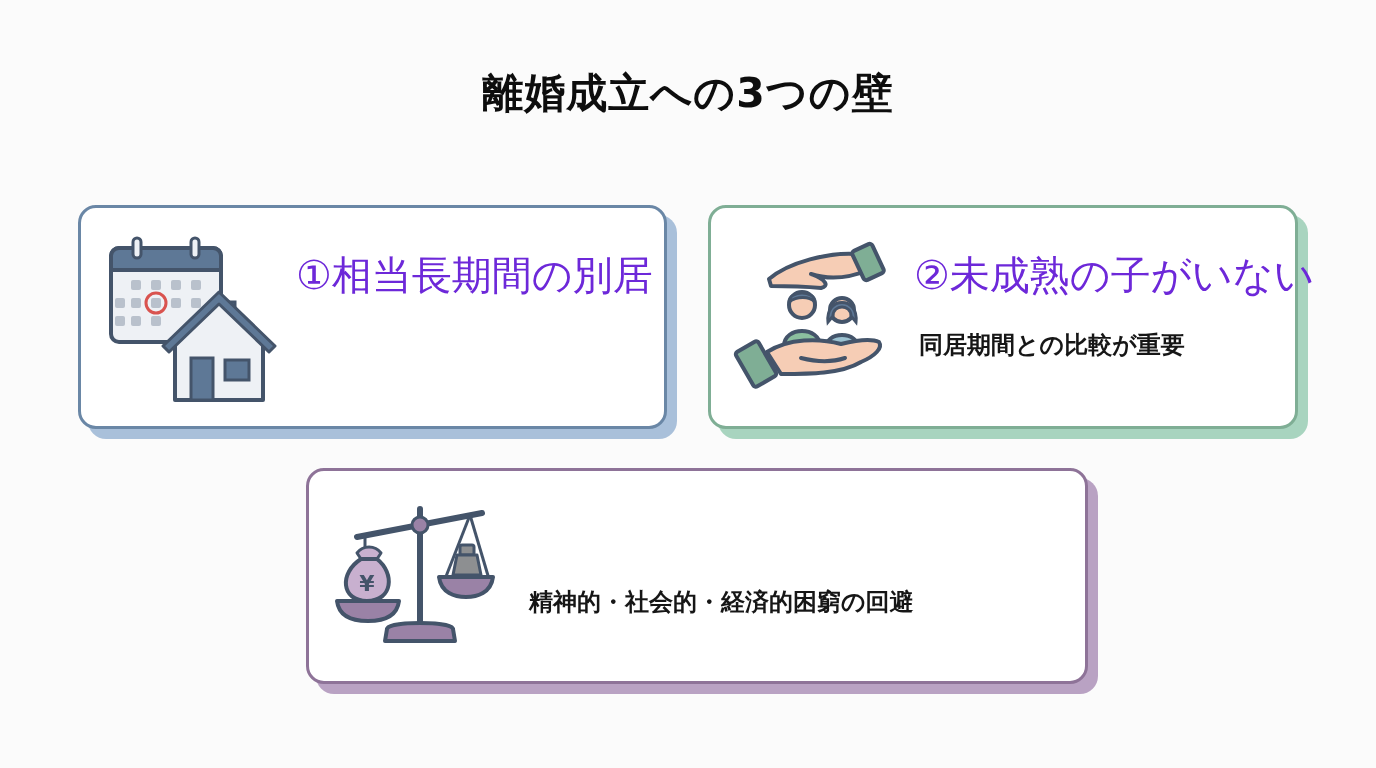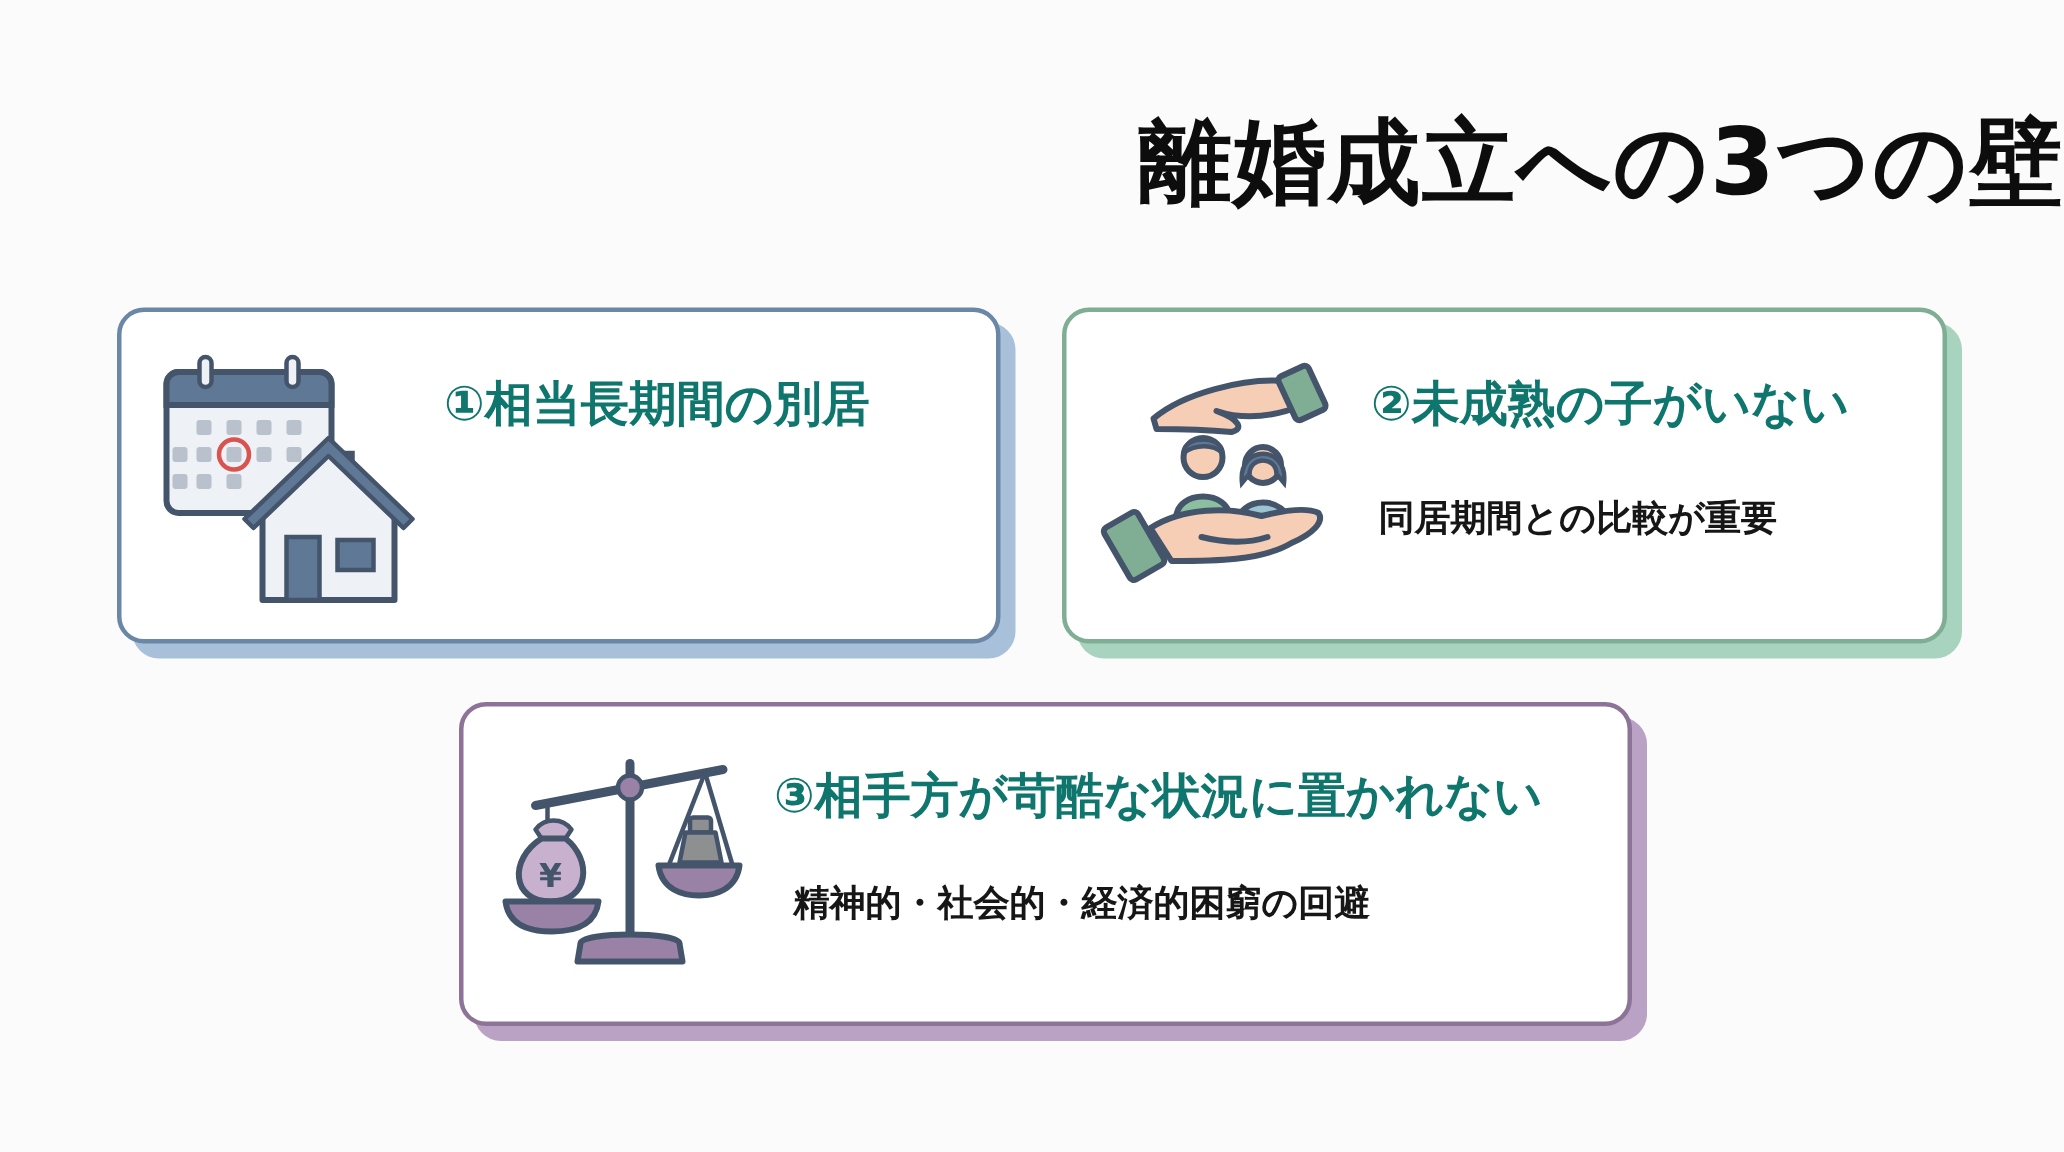--- a/index.html
+++ b/index.html
@@ -5,42 +5,42 @@
   html, body { margin: 0; padding: 0; }
   body {
     width: 1376px; height: 768px; overflow: hidden;
     background: #fbfbfb;
     font-family: "DejaVu Sans", "Liberation Sans", sans-serif;
     position: relative;
     color: #111;
   }
   .title {
     position: absolute; left: 0; top: 66px; width: 1376px;
-    text-align: right;
-    font-size: 62px; font-weight: bold; letter-spacing: 1px;
+    text-align: center;
+    font-size: 41px; font-weight: bold; letter-spacing: 1px;
     color: #0d0d0d;
   }
   .card {
     position: absolute;
     background: #ffffff;
     border-radius: 18px;
     border: 3px solid;
     box-sizing: border-box;
   }
   .card.c1 { left: 78px; top: 205px; width: 589px; height: 224px; border-color: #6a87a6; box-shadow: 10px 10px 0 0 #a9c0da; }
   .card.c2 { left: 708px; top: 205px; width: 590px; height: 224px; border-color: #7fae95; box-shadow: 10px 10px 0 0 #a8d4bf; }
   .card.c3 { left: 306px; top: 468px; width: 782px; height: 216px; border-color: #8e7398; box-shadow: 10px 10px 0 0 #b9a2c3; }
 
   .icon { position: absolute; }
   .c1 .icon { left: 22px; top: 26px; width: 175px; height: 170px; }
   .c2 .icon { left: 18px; top: 26px; width: 165px; height: 165px; }
   .c3 .icon { left: 18px; top: 30px; width: 170px; height: 150px; }
 
   .heading {
-    position: absolute; font-weight: bold; font-size: 32px; white-space: nowrap; color: #0f766e;
+    position: absolute; font-weight: normal; font-size: 40px; white-space: nowrap; color: #6d28d9;
   }
   .body-text {
     position: absolute; font-weight: bold; font-size: 24px; line-height: 38px; white-space: nowrap; color: #161616;
   }
   .c1 .heading { left: 215px; top: 40px; }
   .c1 .body-text { left: 220px; top: 106px; }
   .c2 .heading { left: 203px; top: 40px; text-align: right; }
   .c2 .body-text { left: 208px; top: 118px; }
   .c3 .heading { left: 207px; top: 38px; }
   .c3 .body-text { left: 220px; top: 112px; }
@@ -125,17 +125,16 @@
       <path d="M130 54 L150 54 L154 74 L126 74 Z" fill="#8d8f91" stroke="#44546a" stroke-width="3" stroke-linejoin="round"></path>
       <path d="M112 76 L166 76 C164 92 150 96 139 96 C128 96 114 92 112 76 Z" fill="#9a82a6" stroke="#44546a" stroke-width="4" stroke-linejoin="round"></path>
 
       <path d="M38 36 L38 48" stroke="#44546a" stroke-width="3"></path>
       <path d="M30 52 C36 44 48 44 54 52 L50 58 L34 58 Z" fill="#c8b0cf" stroke="#44546a" stroke-width="3" stroke-linejoin="round"></path>
       <path d="M34 58 C12 72 14 100 40 100 C66 100 68 72 50 58 Z" fill="#c8b0cf" stroke="#44546a" stroke-width="4" stroke-linejoin="round"></path>
       <text x="40" y="90" text-anchor="middle" font-family="DejaVu Sans, sans-serif" font-weight="bold" font-size="22" fill="#44546a">¥</text>
       <path d="M10 100 L72 100 C70 116 56 120 41 120 C26 120 12 116 10 100 Z" fill="#9a82a6" stroke="#44546a" stroke-width="4" stroke-linejoin="round"></path>
     </svg>
   </div>
-  <div class="heading">③相手方が苛酷な状況に置かれない</div>
   <div class="body-text">
     <div>精神的・社会的・経済的困窮の回避</div>
   </div>
 </div>
 
 </body></html>

